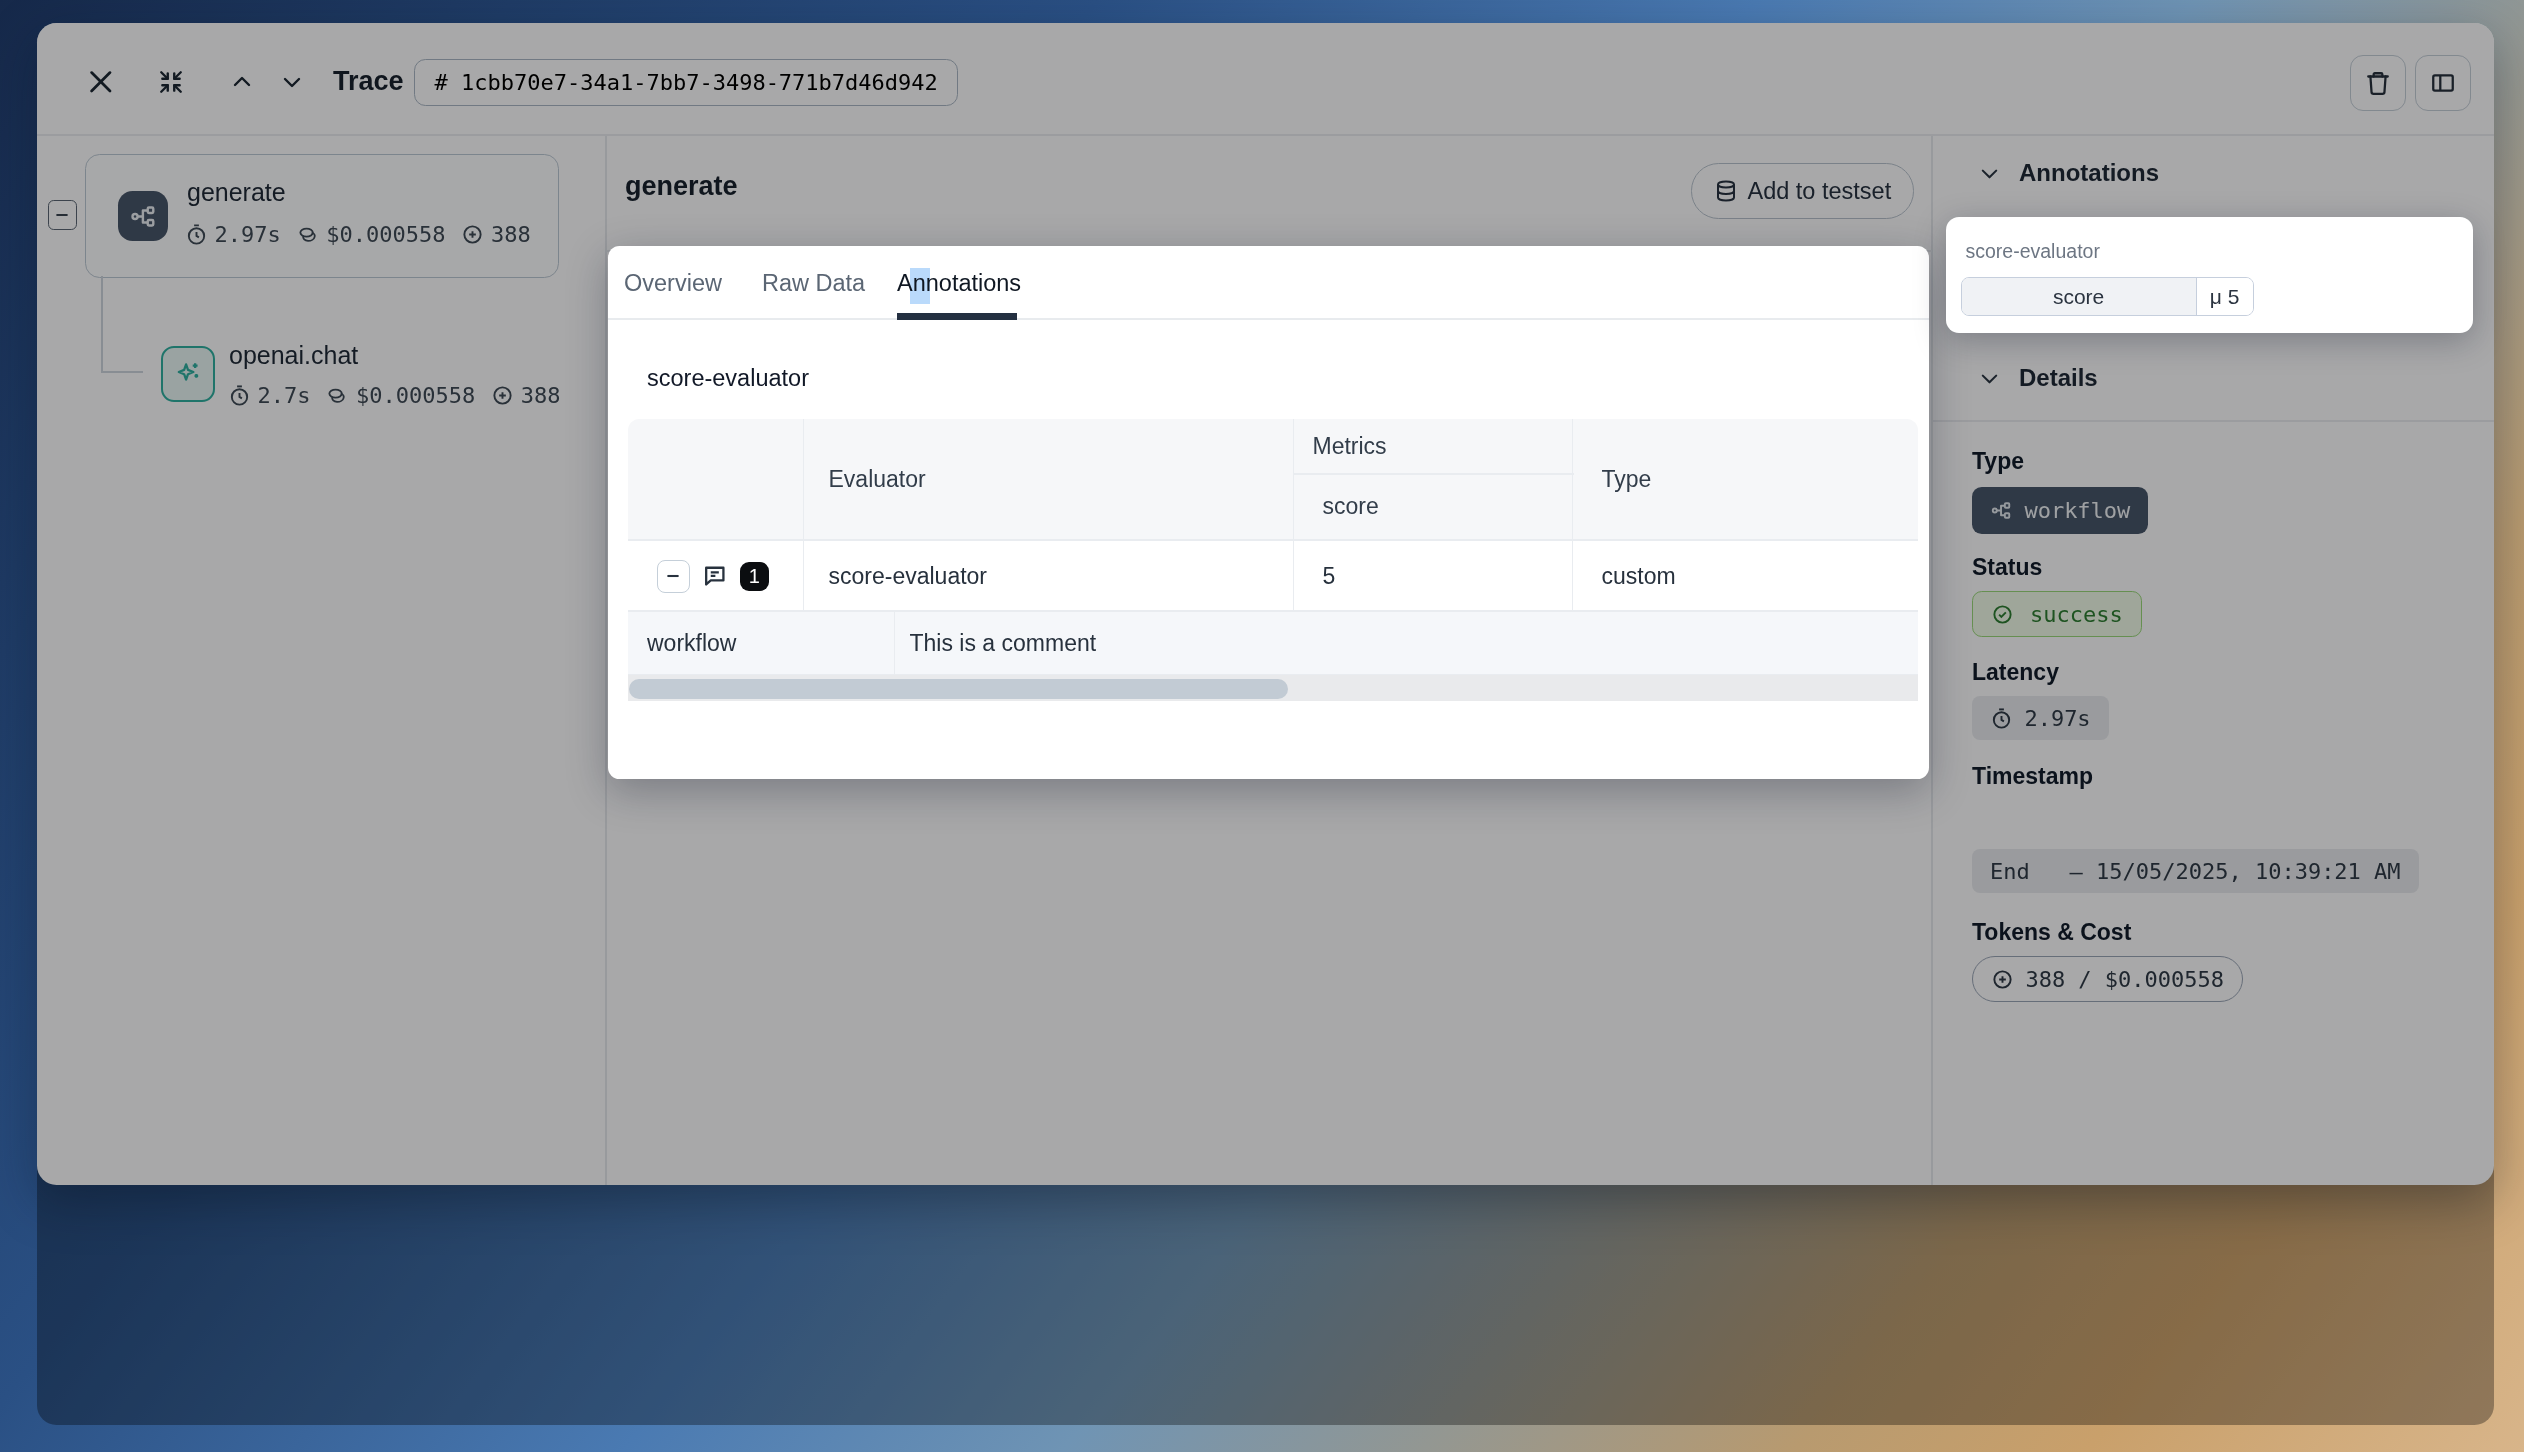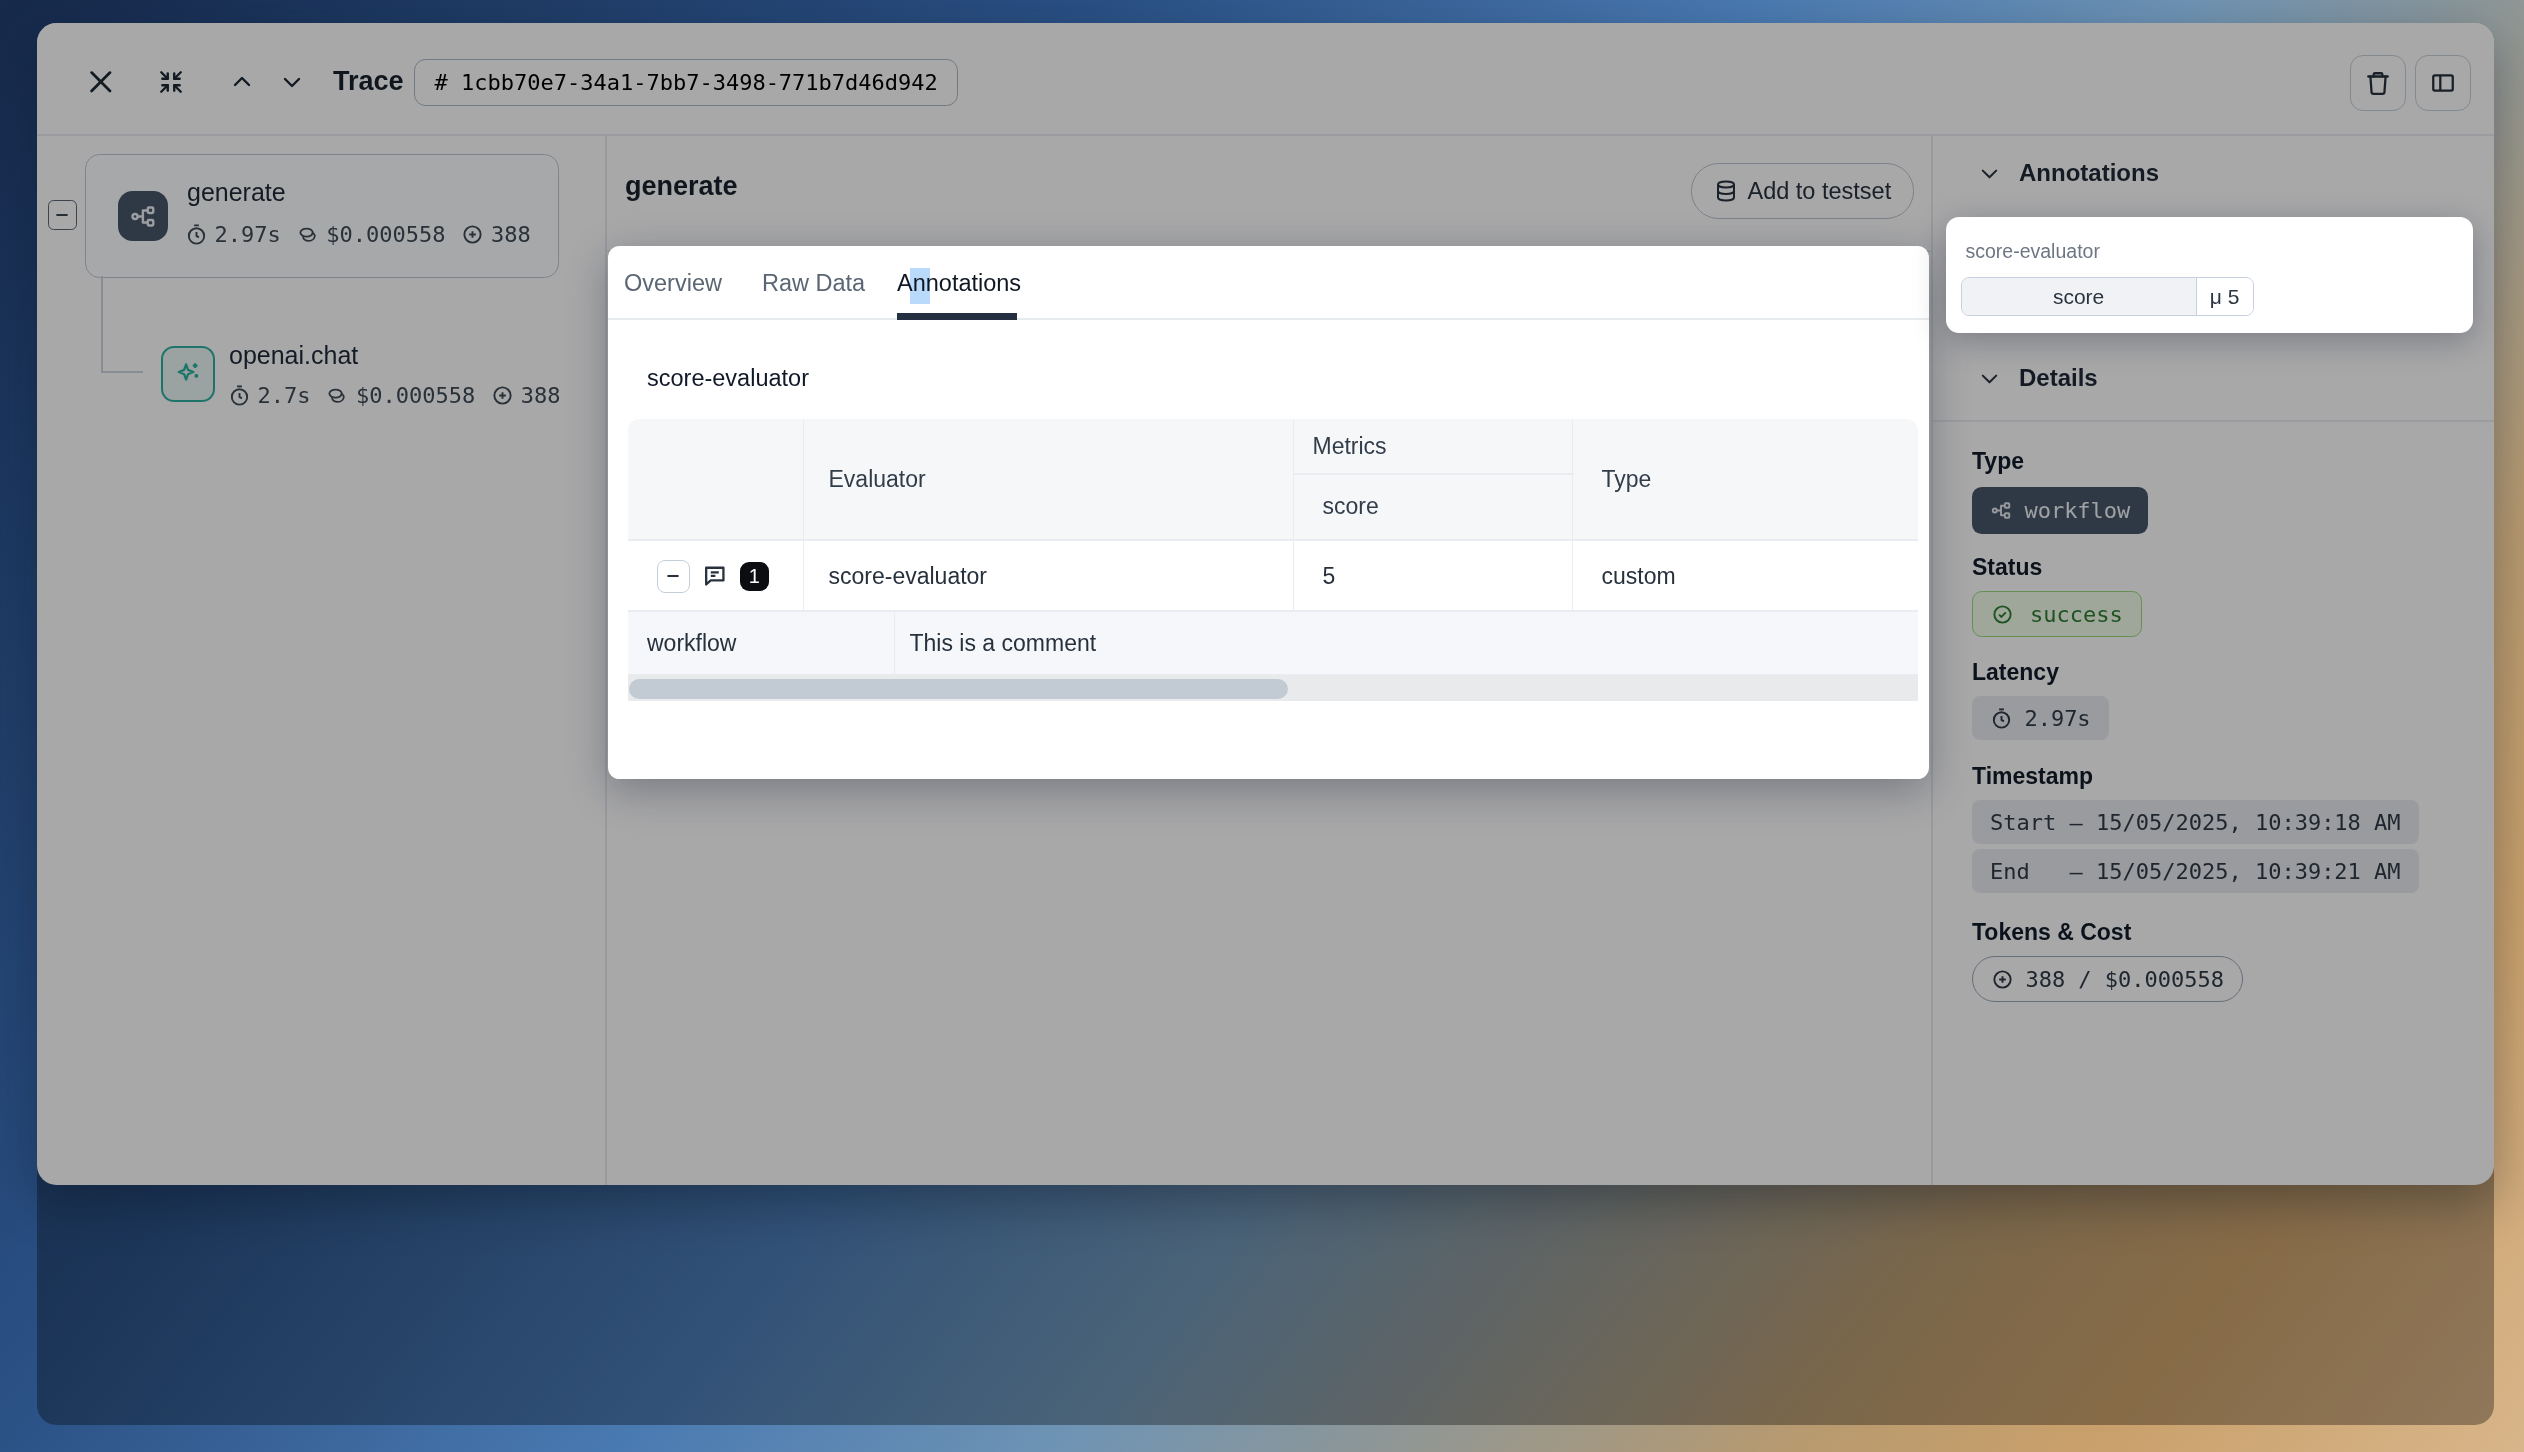--- a/index.html
+++ b/index.html
@@ -276,21 +276,20 @@
         <svg width="23" height="23" viewBox="0 0 24 24" fill="none" stroke="#2f3a46" stroke-width="2">
             <circle cx="12" cy="13.5" r="8"></circle>
             <path d="M12 9.5v4l2.5 1.5"></path>
             <path d="M9.5 2.5h5"></path>
           </svg>
       </span>
       <span>2.97s</span>
     </div>
 
     <div class="abs flabel" style="left:1935px;top:740px;">Timestamp</div>
-    <div class="abs badge mono" style="left:1935px;top:777px;">Start – 15/05/2025, 10:39:18 AM</div>
     <div class="abs badge mono" style="left:1935px;top:826px;">End   – 15/05/2025, 10:39:21 AM</div>
 
     <div class="abs flabel" style="left:1935px;top:896px;">Tokens &amp; Cost</div>
     <div class="abs badge badge-outline mono" style="left:1935px;top:933px;">
       <span class="icon">
         <svg width="23" height="23" viewBox="0 0 24 24" fill="none" stroke="#2f3a46" stroke-width="2">
             <circle cx="12" cy="12" r="8.5"></circle>
             <path d="M12 8.5v7M8.5 12h7"></path>
           </svg>
       </span>

